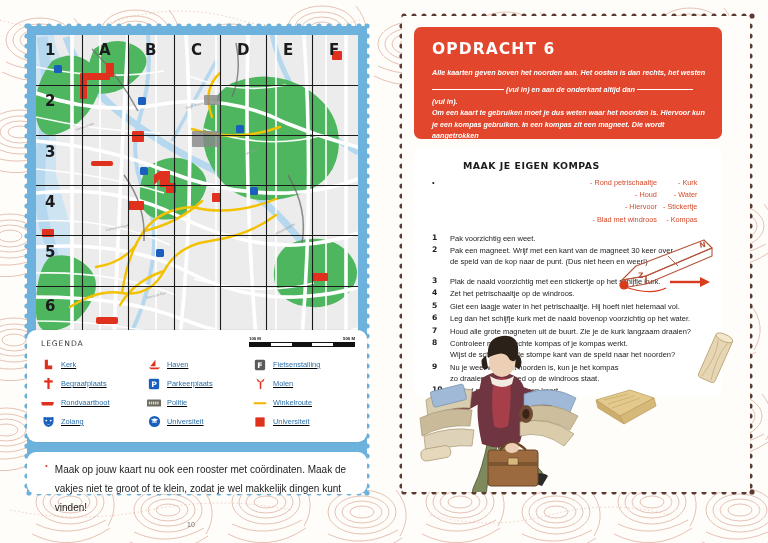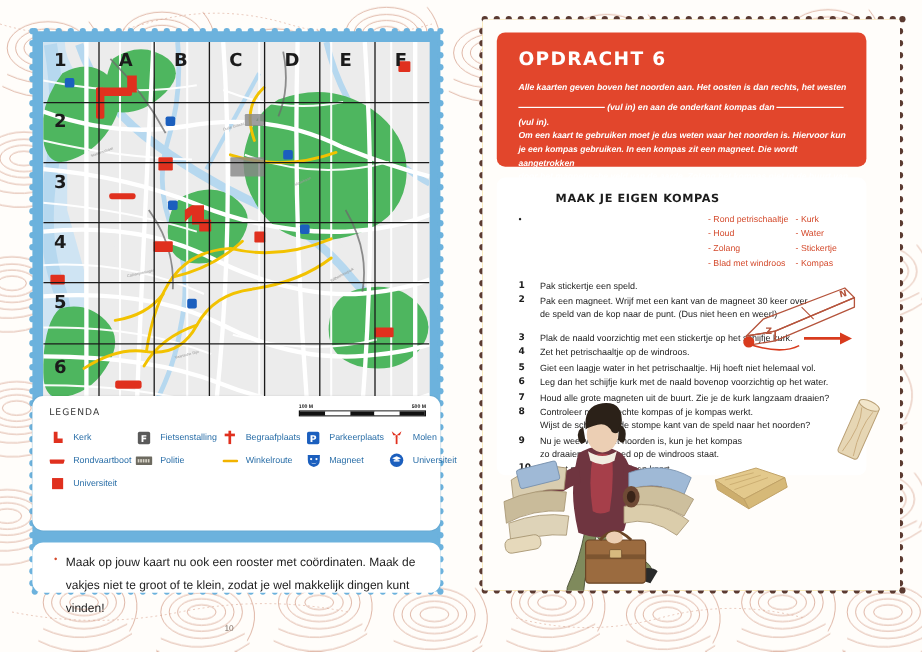--- a/index.html
+++ b/index.html
@@ -62,23 +62,24 @@
     box-shadow: 0 0 0 1px rgba(0,0,0,.04);
     padding: 9px 12px 8px 14px;
   }
   .legend-title {
     font-family: "DejaVu Sans", sans-serif;
     font-size: 7.6px; font-weight: 400; letter-spacing: .9px;
     color: #3a3a3a; margin-bottom: 7px;
   }
   .legend-grid {
     display: grid;
-    grid-template-columns: 1fr 1fr 1fr 1fr 1fr;
+    grid-template-columns: 1fr 1fr 1fr;
     grid-auto-rows: 19px;
     column-gap: 4px;
+    text-decoration: underline;
   }
   .leg-item { display: flex; align-items: center; gap: 6px; }
   .leg-ico { width: 14px; height: 14px; display: flex; align-items: center; justify-content: center; flex: 0 0 14px; }
   .leg-txt { font-size: 7.4px; color: #2b6fa8; font-family: "Liberation Sans", sans-serif; }
 
   .scalebar { position: absolute; right: 12px; top: 6px; width: 106px; }
   .scale-seg { display: flex; height: 5px; border: .8px solid #111; }
   .scale-seg i { flex: 1; display: block; }
   .scale-seg i:nth-child(odd) { background: #111; }
   .scale-seg i:nth-child(even) { background: #fff; }
@@ -124,21 +125,21 @@
     background: #fff; border-radius: 7px;
     padding: 12px 14px 0 18px;
   }
   .kompas-title {
     font-family: "DejaVu Sans", sans-serif;
     font-weight: 700; font-size: 9.4px; letter-spacing: .5px;
     color: #1c1c1c; margin-bottom: 7px; padding-left: 31px;
   }
   .items-row { display: flex; gap: 0; margin-bottom: 4px; }
   .items-lead { font-size: 7.4px; color: #1c1c1c; display: flex; gap: 6px; width: 158px; }
-  .items-cols { display: flex; gap: 6px; }
+  .items-cols { display: flex; gap: 6px; text-align: right; }
   .items-col { display: flex; flex-direction: column; gap: 3.2px; }
   .item-li { font-size: 7.3px; color: #d44a2c; white-space: nowrap; }
   .item-li::before { content: "- "; }
 
   .steps { margin-top: 9px; }
   .step { display: flex; gap: 7px; margin-bottom: 1.5px; }
   .step-n {
     font-family: "DejaVu Sans", sans-serif;
     font-weight: 700; font-size: 7.6px; color: #1c1c1c;
     width: 11px; text-align: left; flex: 0 0 11px;
@@ -552,20 +553,29 @@
 
         <div class="leg-item">
           <span class="leg-ico">
             <svg viewBox="0 0 14 14" width="13" height="13">
                 <path d="M3 2 h3.4 v6 H11 v4 H3 Z" fill="#e0301e"></path>
               </svg>
           </span>
           <span class="leg-txt">Kerk</span>
         </div>
 
+        <div class="leg-item">
+          <span class="leg-ico">
+            <svg viewBox="0 0 14 14" width="13" height="13">
+                <path d="M8 2 L8 9 L2.5 9 Z" fill="#e0301e"></path>
+                <path d="M1 10.2 h12 l-2 2 h-8 Z" fill="#e0301e"></path>
+              </svg>
+          </span>
+          <span class="leg-txt">Haven</span>
+        </div>
 
         <div class="leg-item">
           <span class="leg-ico">
             <svg viewBox="0 0 14 14" width="12" height="12">
                 <rect x="1" y="1" width="12" height="12" rx="1.6" fill="#5a5a5a"></rect>
                 <text x="7" y="10.6" font-size="9" font-weight="700" fill="#fff" text-anchor="middle" font-family="DejaVu Sans, sans-serif">F</text>
               </svg>
           </span>
           <span class="leg-txt">Fietsenstalling</span>
         </div>
@@ -644,21 +654,21 @@
             <svg viewBox="0 0 14 14" width="13" height="13">
                 <path d="M1.6 2.4 h10.8 v4.4 q0 5.2 -5.4 6.2 Q1.6 12 1.6 6.8 Z" fill="#1b5fbe"></path>
                 <g fill="#fff">
                   <circle cx="4.6" cy="6" r="1"></circle>
                   <circle cx="9.4" cy="6" r="1"></circle>
                   <path d="M4.4 9 q2.6 2 5.2 0 q-2.6 3 -5.2 0 Z"></path>
                 </g>
                 <path d="M1.6 2.4 l2 2.6 l0 -2.6 Z M12.4 2.4 l-2 2.6 l0 -2.6 Z" fill="#1b5fbe"></path>
               </svg>
           </span>
-          <span class="leg-txt">Magneet</span>
+          <span class="leg-txt">Zolang</span>
         </div>
 
         <div class="leg-item">
           <span class="leg-ico">
             <svg viewBox="0 0 14 14" width="13" height="13">
                 <circle cx="7" cy="7" r="6" fill="#1b5fbe"></circle>
                 <path d="M7 3.4 L11 5.2 L7 7 L3 5.2 Z" fill="#fff"></path>
                 <rect x="4.4" y="7" width="5.2" height="1.2" fill="#fff"></rect>
               </svg>
           </span>
@@ -869,57 +879,57 @@
         </g>
       </svg>
 
       <div class="paper">
 
         <div class="orange-box">
           <div class="opdracht-title">OPDRACHT 6</div>
           <div class="orange-line">Alle kaarten geven boven het noorden aan. Het oosten is dan rechts, het westen</div>
           <div class="orange-line" style="margin-top:6px;">
             <span class="blank b1"></span>
-            <span>(vul in) en aan de onderkant kompas dan</span>
+            <span>(vul in) en aan de onderkant altijd dan</span>
             <span class="blank b2"></span>
             <span>(vul in).</span>
           </div>
           <div class="orange-line">Om een kaart te gebruiken moet je dus weten waar het noorden is. Hiervoor kun</div>
           <div class="orange-line">je een kompas gebruiken. In een kompas zit een magneet. Die wordt aangetrokken</div>
           <div class="orange-line">door het magnetische veld van de aarde. Zolang het kompas niet in de buurt van</div>
           <div class="orange-line">een andere magneet is, zal de naald altijd naar het noorden wijzen.</div>
         </div>
 
         <div class="white-box">
           <div class="kompas-title">MAAK JE EIGEN KOMPAS</div>
 
           <div class="items-row">
             <div class="items-lead">
               <span>•</span>
             </div>
             <div class="items-cols">
               <div class="items-col">
                 <span class="item-li">Rond petrischaaltje</span>
                 <span class="item-li">Houd</span>
-                <span class="item-li">Zolang</span>
+                <span class="item-li">Hiervoor</span>
                 <span class="item-li">Blad met windroos</span>
               </div>
               <div class="items-col">
                 <span class="item-li">Kurk</span>
                 <span class="item-li">Water</span>
                 <span class="item-li">Stickertje</span>
                 <span class="item-li">Kompas</span>
               </div>
             </div>
           </div>
 
           <div class="steps">
             <div class="step">
               <span class="step-n">1</span>
-              <span class="step-t">Pak stickertje een speld.</span>
+              <span class="step-t">Pak voorzichtig een weet.</span>
             </div>
             <div class="step">
               <span class="step-n">2</span>
               <span class="step-t">
                 <span>Pak een magneet. Wrijf met een kant van de magneet 30 keer over</span>
                 <span class="cont">de speld van de kop naar de punt. (Dus niet heen en weer!)</span>
               </span>
             </div>
             <div style="height:7px"></div>
             <div class="step">

